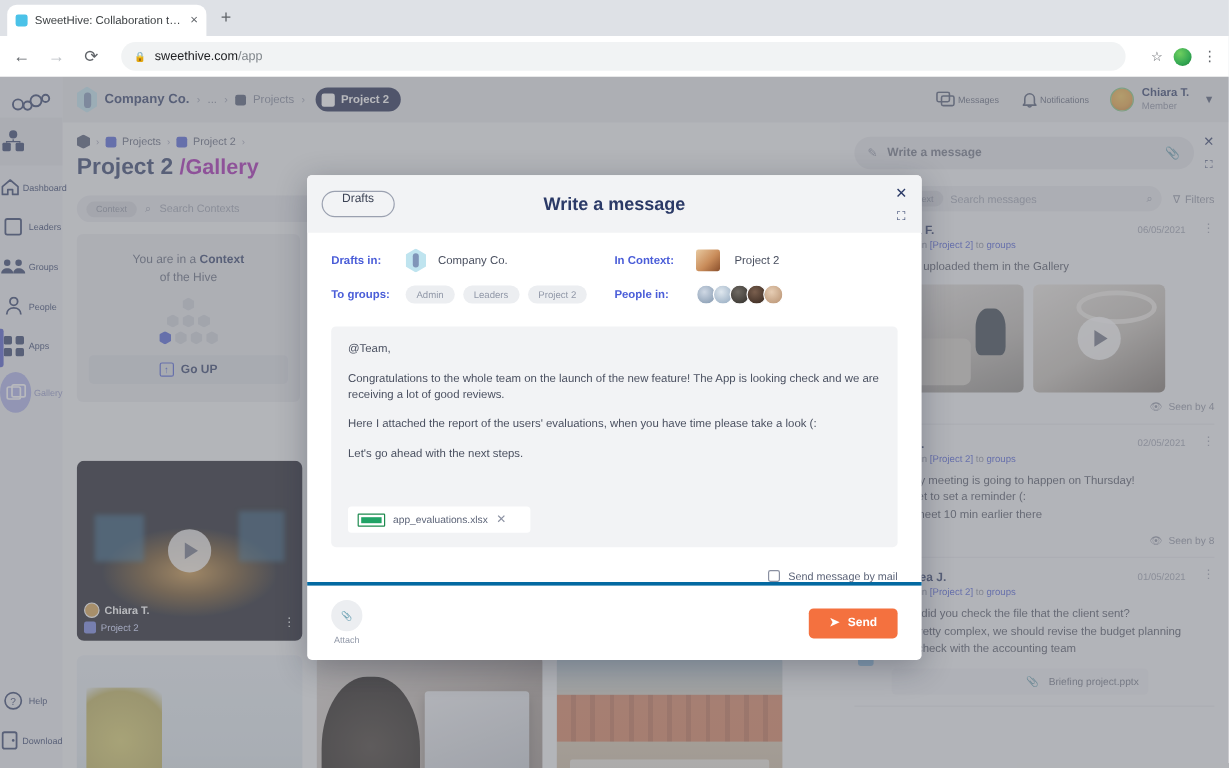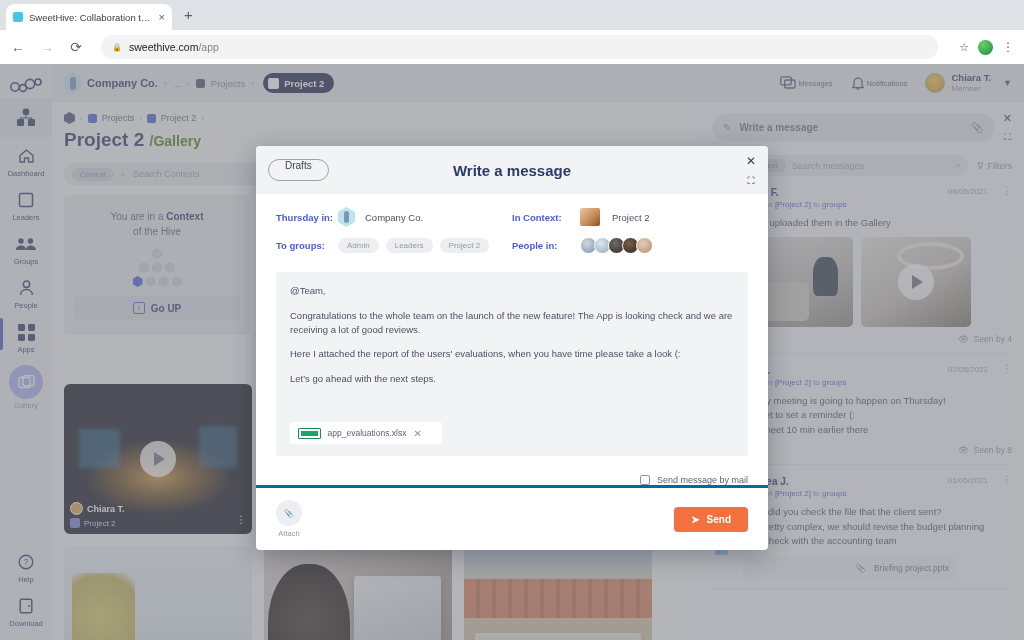--- a/index.html
+++ b/index.html
@@ -44,21 +44,21 @@
   .app { position:absolute; top:64px; left:0; width:1024px; height:576px;
     background:#f4f5f7; }
   .dim-layer { position:absolute; inset:0; background:rgba(125,128,134,0.55);
     z-index:40; pointer-events:none; }
 
   
   .rail { position:absolute; top:0; left:0; width:52px; height:576px;
     background:#eceef1; display:flex; flex-direction:column; align-items:center;
     padding-top:8px; z-index:5; }
   .logo { width:40px; height:26px; display:flex; align-items:center; justify-content:center; }
-  .rail-item { width:52px; padding:7px 0 4px; display:flex; flex-direction:column;
+  .rail-item { width:52px; padding:7px 0 4px; display:flex; flex-direction:row;
     align-items:center; gap:2px; position:relative; }
   .rail-ic { width:22px; height:22px; display:flex; align-items:center; justify-content:center;
     color:#2b3a67; }
   .rail-lb { font-size:7.5px; color:#2b3a67; }
   .rail-item.top-sel { background:#e2e4e9; width:52px; padding:9px 0; }
   .rail-item.active::before { content:""; position:absolute; left:0; top:4px;
     width:3px; height:32px; background:#4a56c9; border-radius:0 2px 2px 0; }
   .rail-item.gallery .rail-ic { width:34px; height:34px; border-radius:50%;
     background:#aab0ec; color:#fff; }
   .rail-item.gallery .rail-lb { color:#8f95c8; }
@@ -95,21 +95,21 @@
   
   .content { position:absolute; top:38px; left:52px; width:648px; height:538px;
     padding:10px 12px; }
   .mini-crumb { display:flex; align-items:center; gap:5px; margin-bottom:5px; }
   .mini-hex { width:11px; height:12px; background:#4a5570;
     clip-path:polygon(50% 0,100% 25%,100% 75%,50% 100%,0 75%,0 25%); }
   .mini-sq { width:9px; height:9px; background:#4a5dd8; border-radius:2px; }
   .mini-tx { font-size:9px; color:#5c6478; }
   .mini-sep { font-size:8px; color:#a4a9b8; }
   .page-title { font-size:19px; font-weight:bold; color:#2b3a67; }
-  .page-title em { font-style:normal; font-size:14px; color:#4d7c0f; font-weight:bold; }
+  .page-title em { font-style:normal; font-size:18px; color:#a21caf; font-weight:bold; }
   .searchrow { margin-top:12px; height:22px; background:#e4e6ea; border-radius:11px;
     width:322px; display:flex; align-items:center; padding:0 8px; gap:7px; }
   .s-pill { background:#d2d5dc; border-radius:8px; font-size:7.5px; color:#8d93a2;
     padding:2px 8px; }
   .s-ic { font-size:9px; color:#9ba1b0; }
   .s-ph { font-size:9px; color:#9ba1b0; }
 
   .ctx-card { margin-top:10px; width:186px; height:140px; background:#e7e9ec;
     border-radius:5px; padding:14px 10px 10px; text-align:center; }
   .ctx-t { font-size:10px; color:#5c6478; line-height:1.5; }
@@ -649,21 +649,21 @@
       <div class="m-title">Write a message</div>
       <div class="m-actions">
         <span style="font-size:12px">✕</span>
         <span style="font-size:10px">⛶</span>
       </div>
     </div>
 
     <div class="m-meta">
       <div class="m-col">
         <div class="m-row">
-          <span class="m-lb">Thursday in:</span>
+          <span class="m-lb">Drafts in:</span>
           <span class="m-hex">
               <i></i>
             </span>
           <span class="m-val">Company Co.</span>
         </div>
         <div class="m-row">
           <span class="m-lb">To groups:</span>
           <span class="chips">
             <span class="chip">Admin</span>
             <span class="chip">Leaders</span>

